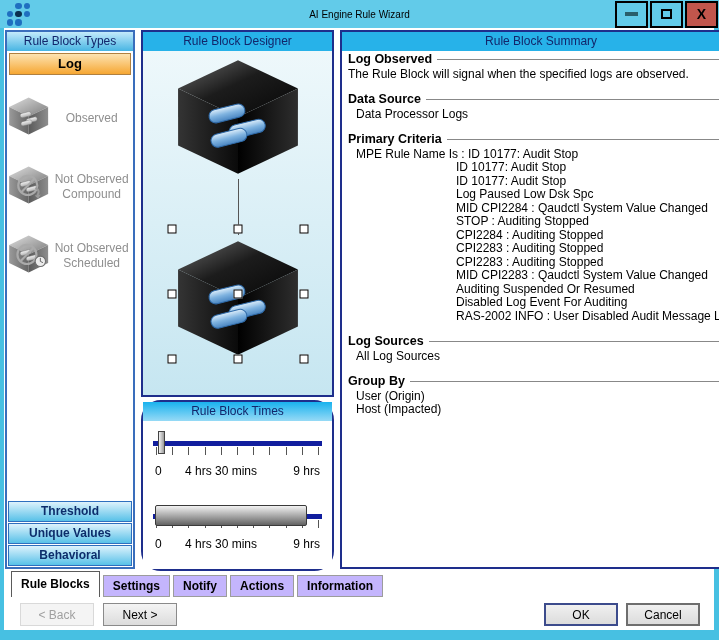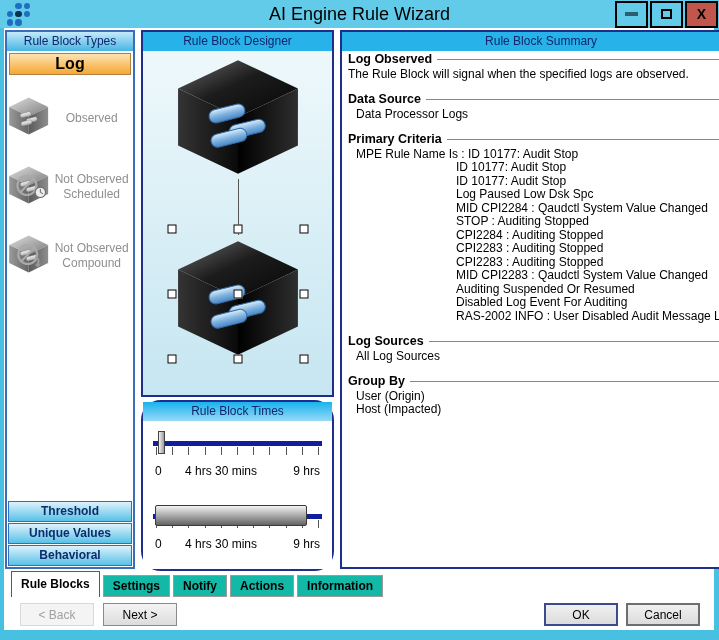--- a/index.html
+++ b/index.html
@@ -6,40 +6,40 @@
   body { font-family: "Liberation Sans", sans-serif; background:#888; }
   .window { position:relative; width:719px; height:640px; background:#47c0e2; overflow:hidden; }
 
   
   .titlebar { position:absolute; top:0; left:0; right:0; height:28px; background:#62cbe9; display:flex; align-items:center; }
   .app-icon { margin-left:7px; width:23px; height:23px; display:grid;
     grid-template-columns:repeat(3,1fr); grid-template-rows:repeat(3,1fr); gap:2px; z-index:2; }
   .dot { border-radius:50%; background:#1f6fc0; }
   .dot.dark { background:#0b3050; }
   .dot.empty { background:transparent; }
-  .title { position:absolute; left:0; right:0; text-align:center; font-size:18px; color:#000; }
+  .title { position:absolute; left:0; right:0; text-align:center; font-size:10px; color:#000; }
   .winbtns { margin-left:auto; display:flex; margin-right:1px; z-index:2; }
   .winbtn { width:33px; height:27px; border:2px solid #000; background:#62cbe9; display:flex; align-items:center; justify-content:center; margin-left:2px; cursor:default; }
   .winbtn.close { background:#c1564c; font-weight:bold; font-size:14px; color:#000; }
   .glyph-min { width:13px; height:4px; background:#2a5f6b; }
   .glyph-max { width:11px; height:10px; border:2px solid #000; background:transparent; }
 
   
   .content { position:absolute; top:28px; left:4px; right:5px; bottom:10px; background:#ffffff; }
   .main { display:flex; height:541px; padding:2px 2px 0 1px; gap:6px; }
 
   .panel { border:2px solid #1e2e8c; background:#fff; display:flex; flex-direction:column; }
   .panel-header { height:19px; line-height:18px; text-align:center; color:#12266b; font-size:12px; flex:none; }
   .hdr-grad-light { background:linear-gradient(#c3eafb,#47b5e3); }
   .hdr-solid { background:#27b2e9; }
   .hdr-grad-times { background:linear-gradient(#19b2ee,#97daf6); }
 
   
   .col-left { width:130px; flex:none; border-color:#3a6ebc; }
-  .log-btn { margin:2px; height:22px; line-height:20px; text-align:center; font-weight:bold; font-size:16px; color:#000;
+  .log-btn { margin:2px; height:22px; line-height:20px; text-align:center; font-weight:bold; font-size:13px; color:#000;
     background:linear-gradient(#fde3b2,#f6a733); border:1px solid #b08040; cursor:pointer; }
   .type-item { margin-top:9px; display:flex; align-items:center; }
   .type-item svg { display:block; }
   .type-label { margin-top:4px; font-size:12px; line-height:15px; color:#8f8f8f; text-align:center; width:100%; }
   .left-spacer { flex:1; }
   .cat-btn { margin:0 1px 1px 1px; height:21px; line-height:19px; text-align:center; font-weight:bold; font-size:12px; color:#0d2d6b;
     background:linear-gradient(#ddf2fc,#58c1e8); border:1px solid #2e6fbe; cursor:pointer; }
 
   
   .col-mid { width:193px; flex:none; display:flex; flex-direction:column; gap:3px; }
@@ -76,21 +76,21 @@
   .sec-rule { flex:1; height:2px; border-top:1px solid #888; border-bottom:1px solid #fff; margin-left:5px; }
   .sec-line { white-space:nowrap; }
   .sec-line.indent0 { padding-left:0; }
   .sec-line.indent1 { padding-left:8px; }
   .sec-line.indent2 { padding-left:108px; }
 
   
   .tabs { margin:2px 0 0 7px; height:26px; display:flex; align-items:flex-end; position:relative;font-weight:bold; }
   .tab { padding:0 9px; font-size:12px; color:#000; cursor:pointer; }
   .tab.active { height:26px; line-height:24px; background:#fff; border:1px solid #5a5a5a; border-bottom:none; z-index:2; }
-  .tab.inactive { height:22px; line-height:20px; background:#14b8a6; border:1px solid #9c9c9c; margin-left:3px; }
+  .tab.inactive { height:22px; line-height:20px; background:#c4b5fd; border:1px solid #9c9c9c; margin-left:3px; }
   .navrow { margin-top:6px; display:flex; align-items:center; padding:0 14px 0 16px; }
   .btn { height:23px; width:74px; font-size:12px; font-family:"Liberation Sans",sans-serif; text-align:center; cursor:pointer; }
   .btn-back { background:#f4f4f4; border:1px solid #d9d9d9; color:#a0a0a0; }
   .btn-next { margin-left:9px; background:linear-gradient(#f4f4f4,#dcdcdc); border:1px solid #8a8a8a; color:#000; }
   .nav-spacer { flex:1; }
   .btn-ok { background:linear-gradient(#f0f0f0,#dcdcdc); border:2px solid #3c4b8c; color:#000;margin-left:38px; }
   .btn-cancel { margin-left:8px; background:linear-gradient(#f0f0f0,#dcdcdc); border:2px solid #6e6e6e; color:#000; }
 </style>
 </head>
 <body>
@@ -160,42 +160,42 @@
           <div class="type-label">Observed</div>
         </div>
 
         <div class="type-item">
           <svg width="66" height="60" viewBox="0 0 100 92">
             <polygon points="50,3 95,25 50,47 5,25" fill="url(#gt)"></polygon>
             <polygon points="5,25 50,47 50,89 5,67" fill="url(#gl)"></polygon>
             <polygon points="95,25 50,47 50,89 95,67" fill="url(#gr)"></polygon>
             <rect x="30" y="38" width="26" height="10" rx="5" fill="url(#gp)" stroke="#787878" transform="rotate(-14 43 43)"></rect>
             <rect x="44" y="50" width="26" height="10" rx="5" fill="url(#gp)" stroke="#787878" transform="rotate(-14 57 55)"></rect>
+            <circle cx="48" cy="47" r="22" fill="none" stroke="#aaaaaa" stroke-width="5"></circle>
+            <line x1="33" y1="63" x2="64" y2="31" stroke="#aaaaaa" stroke-width="5"></line>
+            <path d="M66,52 q12,8 4,18" fill="none" stroke="#9a9a9a" stroke-width="5"></path>
+            <polygon points="64,70 78,68 72,78" fill="#9a9a9a"></polygon>
+          </svg>
+          <div class="type-label">Not Observed Compound</div>
+        </div>
+
+        <div class="type-item">
+          <svg width="66" height="60" viewBox="0 0 100 92">
+            <polygon points="50,3 95,25 50,47 5,25" fill="url(#gt)"></polygon>
+            <polygon points="5,25 50,47 50,89 5,67" fill="url(#gl)"></polygon>
+            <polygon points="95,25 50,47 50,89 95,67" fill="url(#gr)"></polygon>
+            <rect x="30" y="38" width="26" height="10" rx="5" fill="url(#gp)" stroke="#787878" transform="rotate(-14 43 43)"></rect>
+            <rect x="44" y="50" width="26" height="10" rx="5" fill="url(#gp)" stroke="#787878" transform="rotate(-14 57 55)"></rect>
             <circle cx="46" cy="47" r="22" fill="none" stroke="#aaaaaa" stroke-width="5"></circle>
             <line x1="31" y1="63" x2="62" y2="31" stroke="#aaaaaa" stroke-width="5"></line>
             <circle cx="77" cy="63" r="12" fill="#ececec" stroke="#6e6e6e" stroke-width="2.5"></circle>
             <line x1="77" y1="63" x2="77" y2="55" stroke="#555" stroke-width="2"></line>
             <line x1="77" y1="63" x2="83" y2="66" stroke="#555" stroke-width="2"></line>
           </svg>
           <div class="type-label">Not Observed Scheduled</div>
-        </div>
-
-        <div class="type-item">
-          <svg width="66" height="60" viewBox="0 0 100 92">
-            <polygon points="50,3 95,25 50,47 5,25" fill="url(#gt)"></polygon>
-            <polygon points="5,25 50,47 50,89 5,67" fill="url(#gl)"></polygon>
-            <polygon points="95,25 50,47 50,89 95,67" fill="url(#gr)"></polygon>
-            <rect x="30" y="38" width="26" height="10" rx="5" fill="url(#gp)" stroke="#787878" transform="rotate(-14 43 43)"></rect>
-            <rect x="44" y="50" width="26" height="10" rx="5" fill="url(#gp)" stroke="#787878" transform="rotate(-14 57 55)"></rect>
-            <circle cx="48" cy="47" r="22" fill="none" stroke="#aaaaaa" stroke-width="5"></circle>
-            <line x1="33" y1="63" x2="64" y2="31" stroke="#aaaaaa" stroke-width="5"></line>
-            <path d="M66,52 q12,8 4,18" fill="none" stroke="#9a9a9a" stroke-width="5"></path>
-            <polygon points="64,70 78,68 72,78" fill="#9a9a9a"></polygon>
-          </svg>
-          <div class="type-label">Not Observed Compound</div>
         </div>
 
         <div class="left-spacer"></div>
         <div class="cat-btn">Threshold</div>
         <div class="cat-btn">Unique Values</div>
         <div class="cat-btn">Behavioral</div>
       </div>
 
       <div class="col-mid">
         <div class="panel designer">

